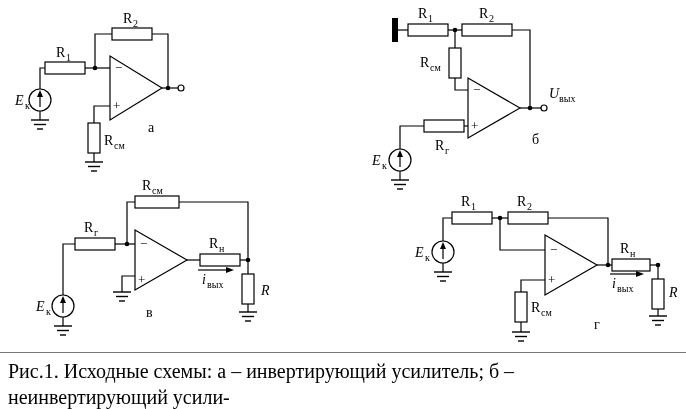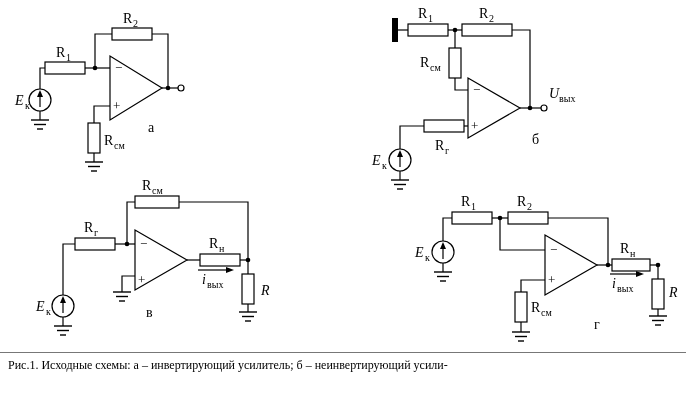--- a/index.html
+++ b/index.html
@@ -8,21 +8,21 @@
   .wire{stroke:#000;stroke-width:1.2;fill:none;}
   .comp{fill:#fff;stroke:#000;stroke-width:1.2;}
   .dot{fill:#000;stroke:none;}
   .gnd line{stroke:#000;stroke-width:1.4;}
   text{fill:#000;font-family:"Liberation Serif",serif;}
   .lbl{font-size:14px;}
   .sub{font-size:10px;}
   .it{font-style:italic;}
   .sign{font-size:13px;}
   .tag{font-size:14px;}
-  .caption{border-top:1px solid #777;padding:5px 10px 0 8px;font-size:12px;line-height:1.3;color:#000;}
+  .caption{border-top:1px solid #777;padding:5px 10px 0 8px;font-size:20px;line-height:1.3;color:#000;}
 </style>
 </head>
 <body>
 
 <div class="page">
 <svg width="686" height="352" viewBox="0 0 686 352">
 
   <g>
     <g class="wire">
       <path d="M40,89 V68 H45"></path>

